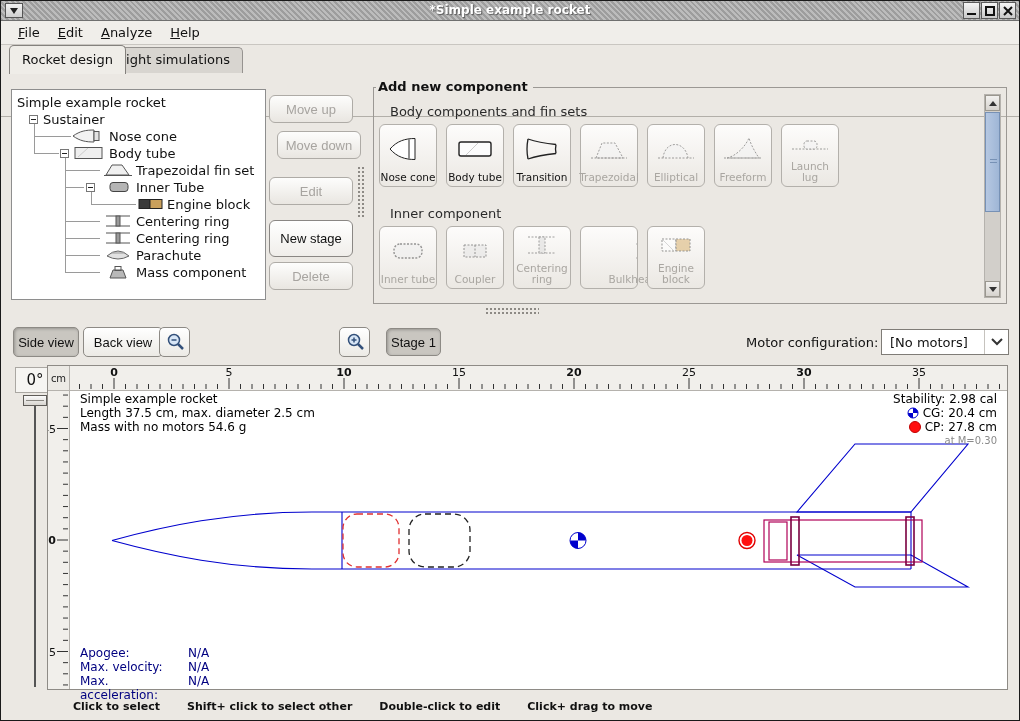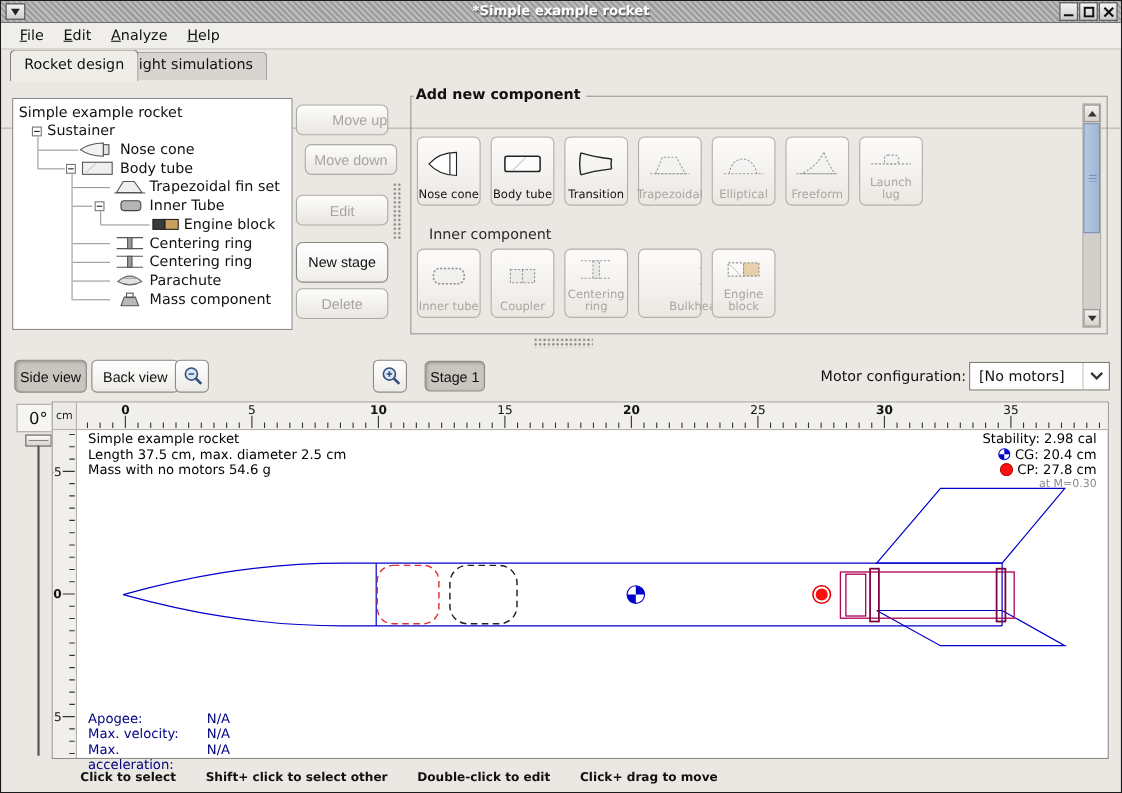--- a/index.html
+++ b/index.html
@@ -232,30 +232,31 @@
       </div>
     <div class="trow" style="top:174px;">
       <span class="ticon" style="left:91px;"><svg width="30" height="14">
             <path d="M10,5 L20,5 L23,13 L7,13 Z" fill="#b8b8b8" stroke="#555"></path>
             <rect x="12" y="1.5" width="6" height="4" fill="none" stroke="#555"></rect>
           </svg></span>
       <span class="tlabel" style="left:124px;">Mass component</span>
       </div>
   </div>
 
-  <button class="sbtn" style="top:94px;text-align:right;" disabled="">Move up</button>
+  <button class="sbtn" style="top:94px;" disabled="">Move up</button>
   <button class="sbtn" style="top:130px;margin-left:8px;" disabled="">Move down</button>
   <button class="sbtn" style="top:176px;" disabled="">Edit</button>
   <button class="sbtn enabled" style="top:219px; height:37px;">New stage</button>
   <button class="sbtn" style="top:261px;" disabled="">Delete</button>
 
   <div class="vdivider vdots"></div>
 
   <div class="groupbox">
     <div class="grouptitle">Add new component</div>
+    <div class="glabel" style="left:16px; top:16px;">Body components and fin sets</div>
 
     <div class="cbtn" style="left:5px; top:36px;">
       <span class="cicon">
           <svg width="42" height="30">
             <path d="M3,15 C10,7 18,4.5 28,4.5 L28,25.5 C18,25.5 10,23 3,15 Z" fill="#fff" stroke="#222"></path>
             <line x1="22" y1="5.5" x2="22" y2="24.5" stroke="#222"></line>
           </svg>
         </span>
       <span class="clabel">Nose cone</span>
       </div>

